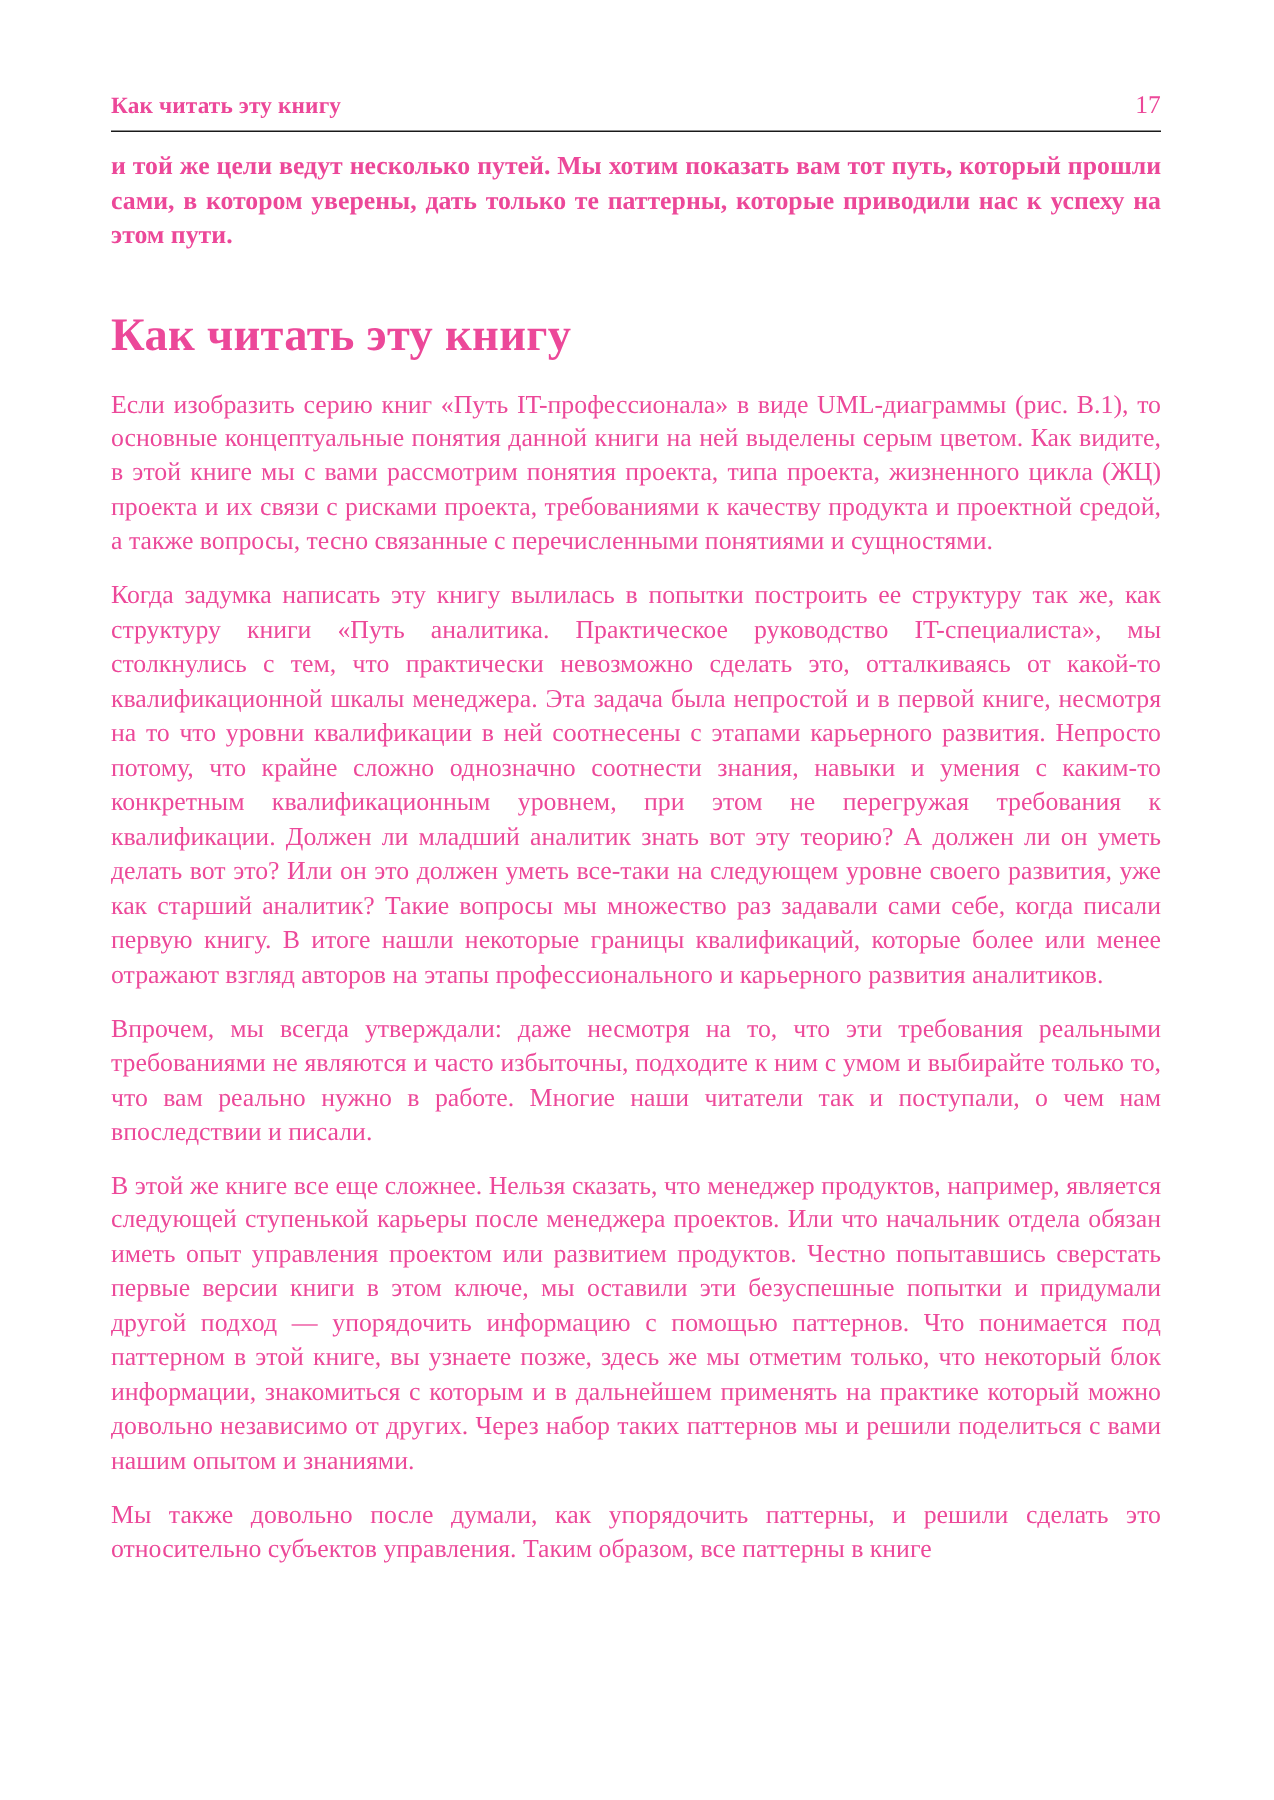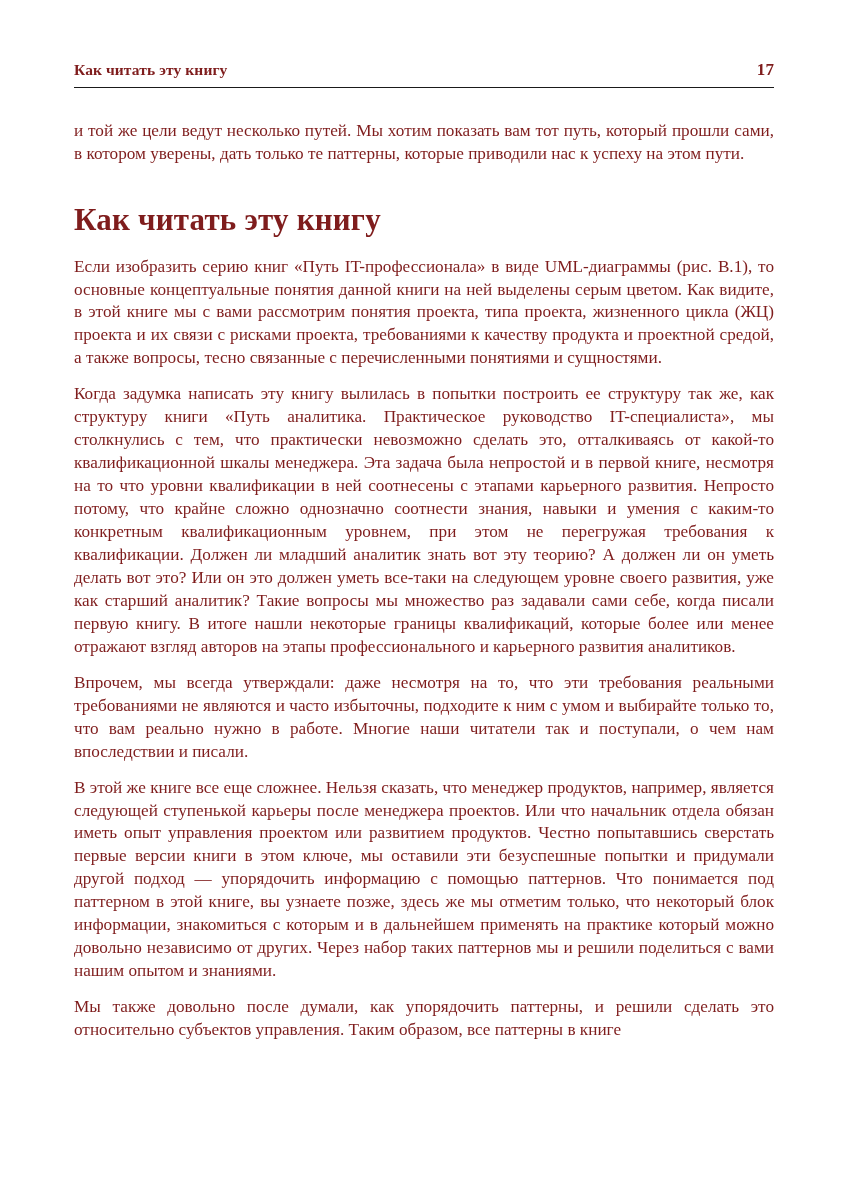--- a/index.html
+++ b/index.html
@@ -8,21 +8,21 @@
     background: #ffffff;
   }
   .page {
     position: relative;
     width: 849px;
     height: 1200px;
     background: #ffffff;
     margin: 0 auto;
     overflow: hidden;
     font-family: "Liberation Serif", serif;
-    color: #7f1d1d;
+    color: #ec4899;
   }
   .content {
     position: absolute;
     left: 74px;
     top: 60px;
     width: 700px;
   }
   .running-head {
     display: flex;
     justify-content: space-between;
@@ -31,33 +31,34 @@
     font-size: 15.5px;
     font-weight: bold;
     letter-spacing: 0.1px;
     padding-bottom: 7px;
     border-bottom: 1.6px solid #1a1a1a;
   }
   .running-head .head-title {
     font-weight: bold;
   }
   .running-head .page-num {
-    font-weight: bold;
+    font-weight: normal;
     font-size: 17px;
   }
   p.body {
     font-size: 17.2px;
     line-height: 1.335;
     text-align: justify;
     text-justify: inter-word;
     margin: 0 0 13px 0;
     hyphens: manual;
   }
   p.first {
-    margin-top: 32px;
+    margin-top: 12px;
+    font-weight: bold;
   }
   h1.section-title {
     font-size: 31px;
     font-weight: bold;
     margin: 36px 0 18px 0;
     letter-spacing: 0.2px;
     line-height: 1.15;
   }
   .tight {
     margin-bottom: 12px;

